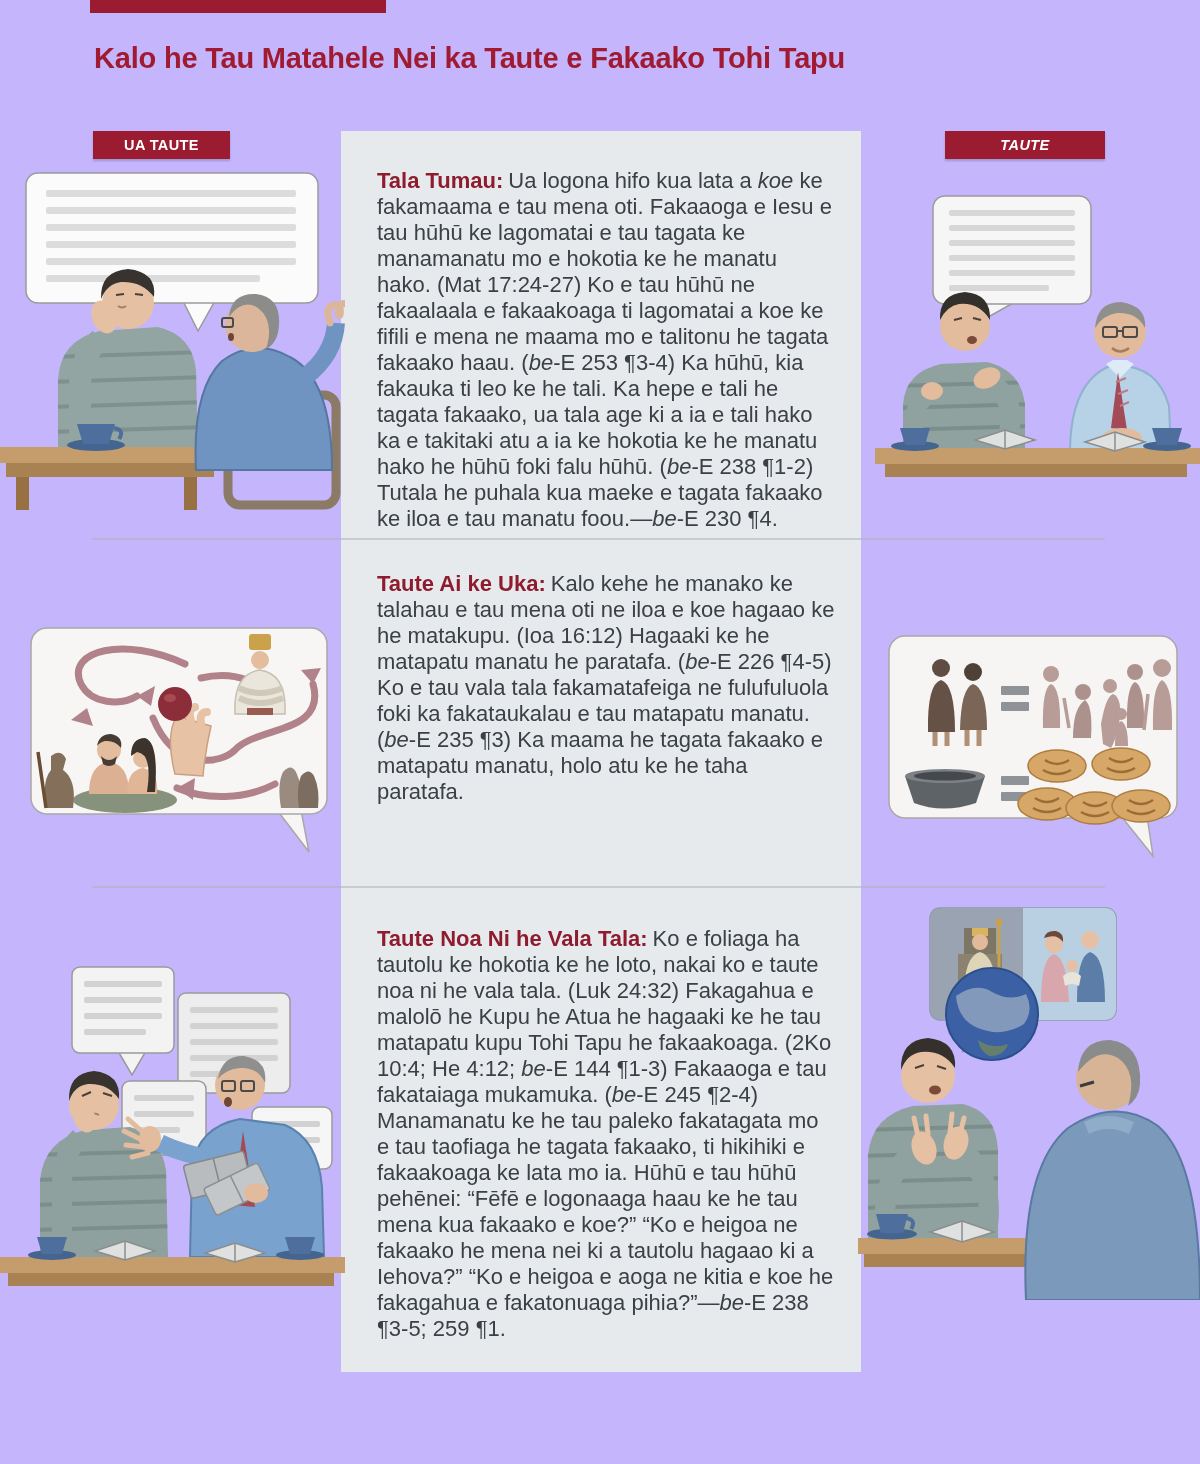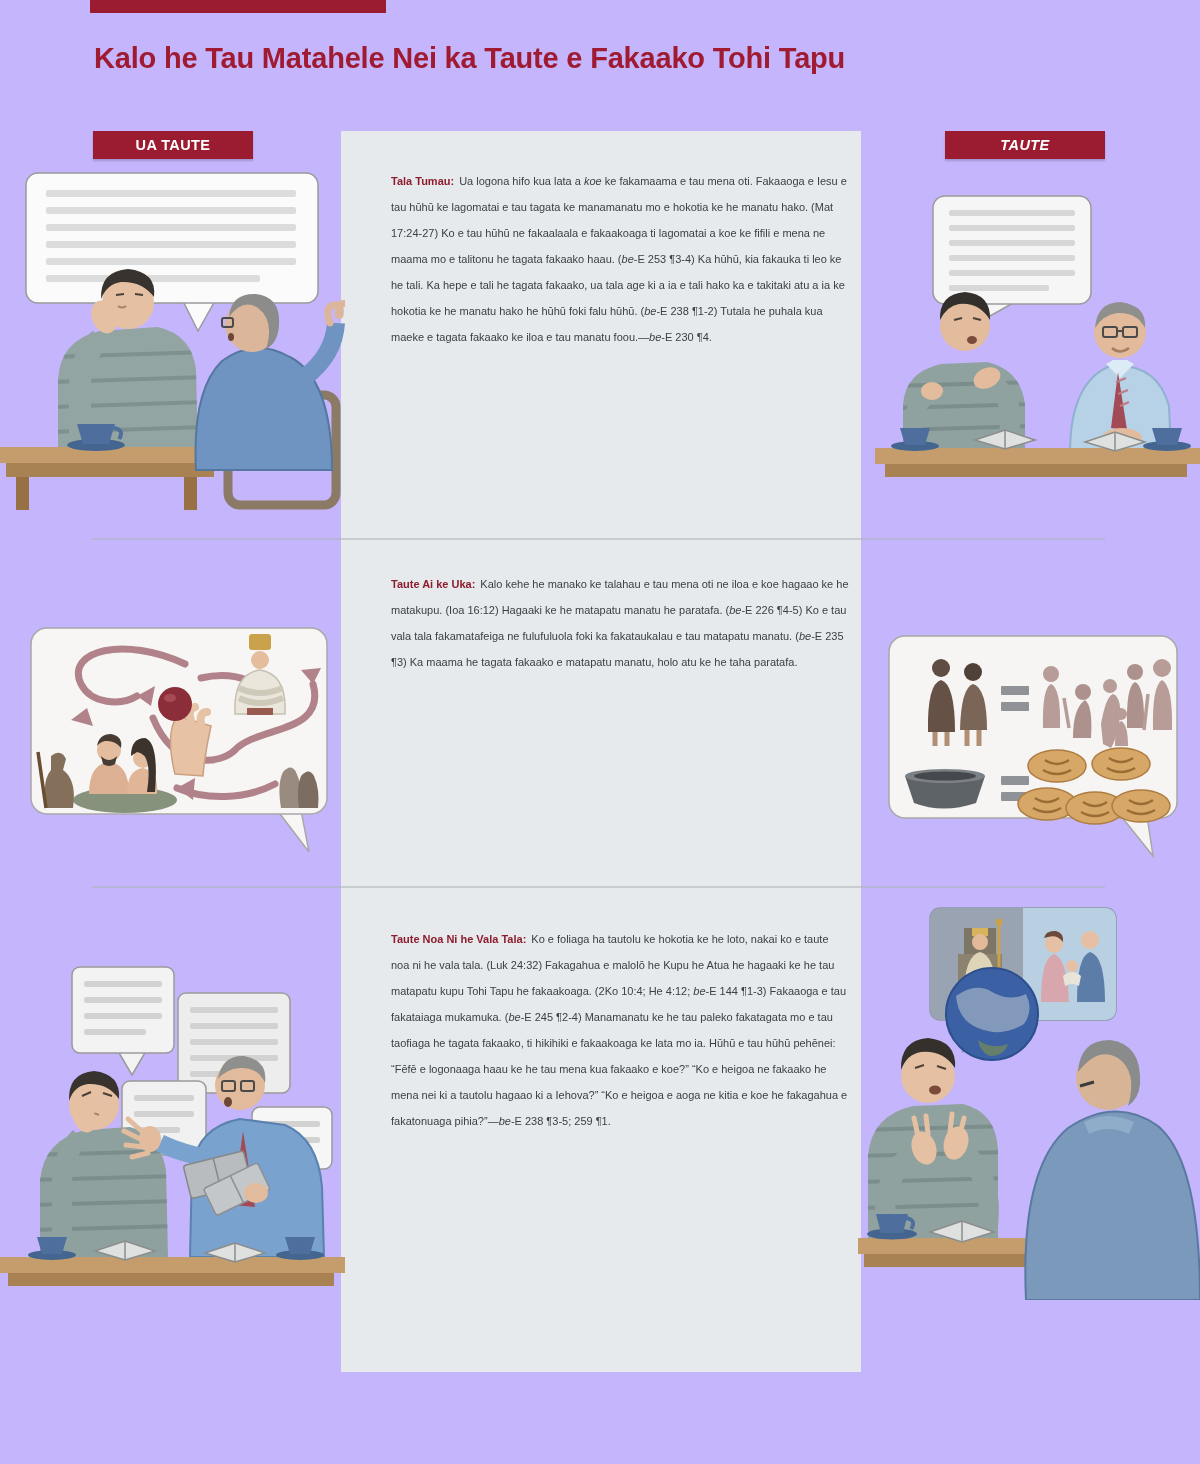--- a/index.html
+++ b/index.html
@@ -4,24 +4,24 @@
 <style>
   html,body{margin:0;padding:0;background:#fff;}
   .canvas{position:relative;width:1200px;height:1464px;margin:0 auto;background:#c4b5fd;
           font-family:"Liberation Sans",sans-serif;overflow:hidden;padding-left:16px;}
   .topbar{position:absolute;left:90px;top:0;width:296px;height:13px;background:#9b1b30;}
   .title{position:absolute;left:94px;top:42px;width:1000px;font-size:29px;line-height:1.15;
          color:#a01b31;font-weight:700;letter-spacing:-0.2px;margin:0;}
   .badge{position:absolute;top:131px;height:28px;background:#9b1b30;color:#fff;font-size:14.5px;
          font-weight:700;letter-spacing:.4px;display:flex;align-items:center;justify-content:center;
          box-shadow:0 2px 2px rgba(0,0,0,.18);}
-  .badge-left{left:93px;width:160px;}
+  .badge-left{left:93px;width:137px;}
   .badge-right{left:945px;width:160px;font-style:italic;}
   .panel{position:absolute;left:341px;top:131px;width:520px;height:1241px;background:#e7eaec;}
-  .block{position:absolute;left:391px;width:458px;margin:0;font-size:11px;line-height:26px;color:#3b4046;}
+  .block{position:absolute;left:377px;width:458px;margin:0;font-size:22px;line-height:26px;color:#3b4046;}
   .block .lead{color:#8e1c2e;font-weight:700;margin-right:5px;}
   .b1{top:168px}.b2{top:571px}.b3{top:926px}
   .divider{position:absolute;left:92px;width:1013px;height:2px;background:rgba(172,178,184,.55);}
   .d1{top:538px}.d2{top:886px}
   .illo{position:absolute;}
 </style>
 </head>
 <body>
 
 <div class="canvas">

